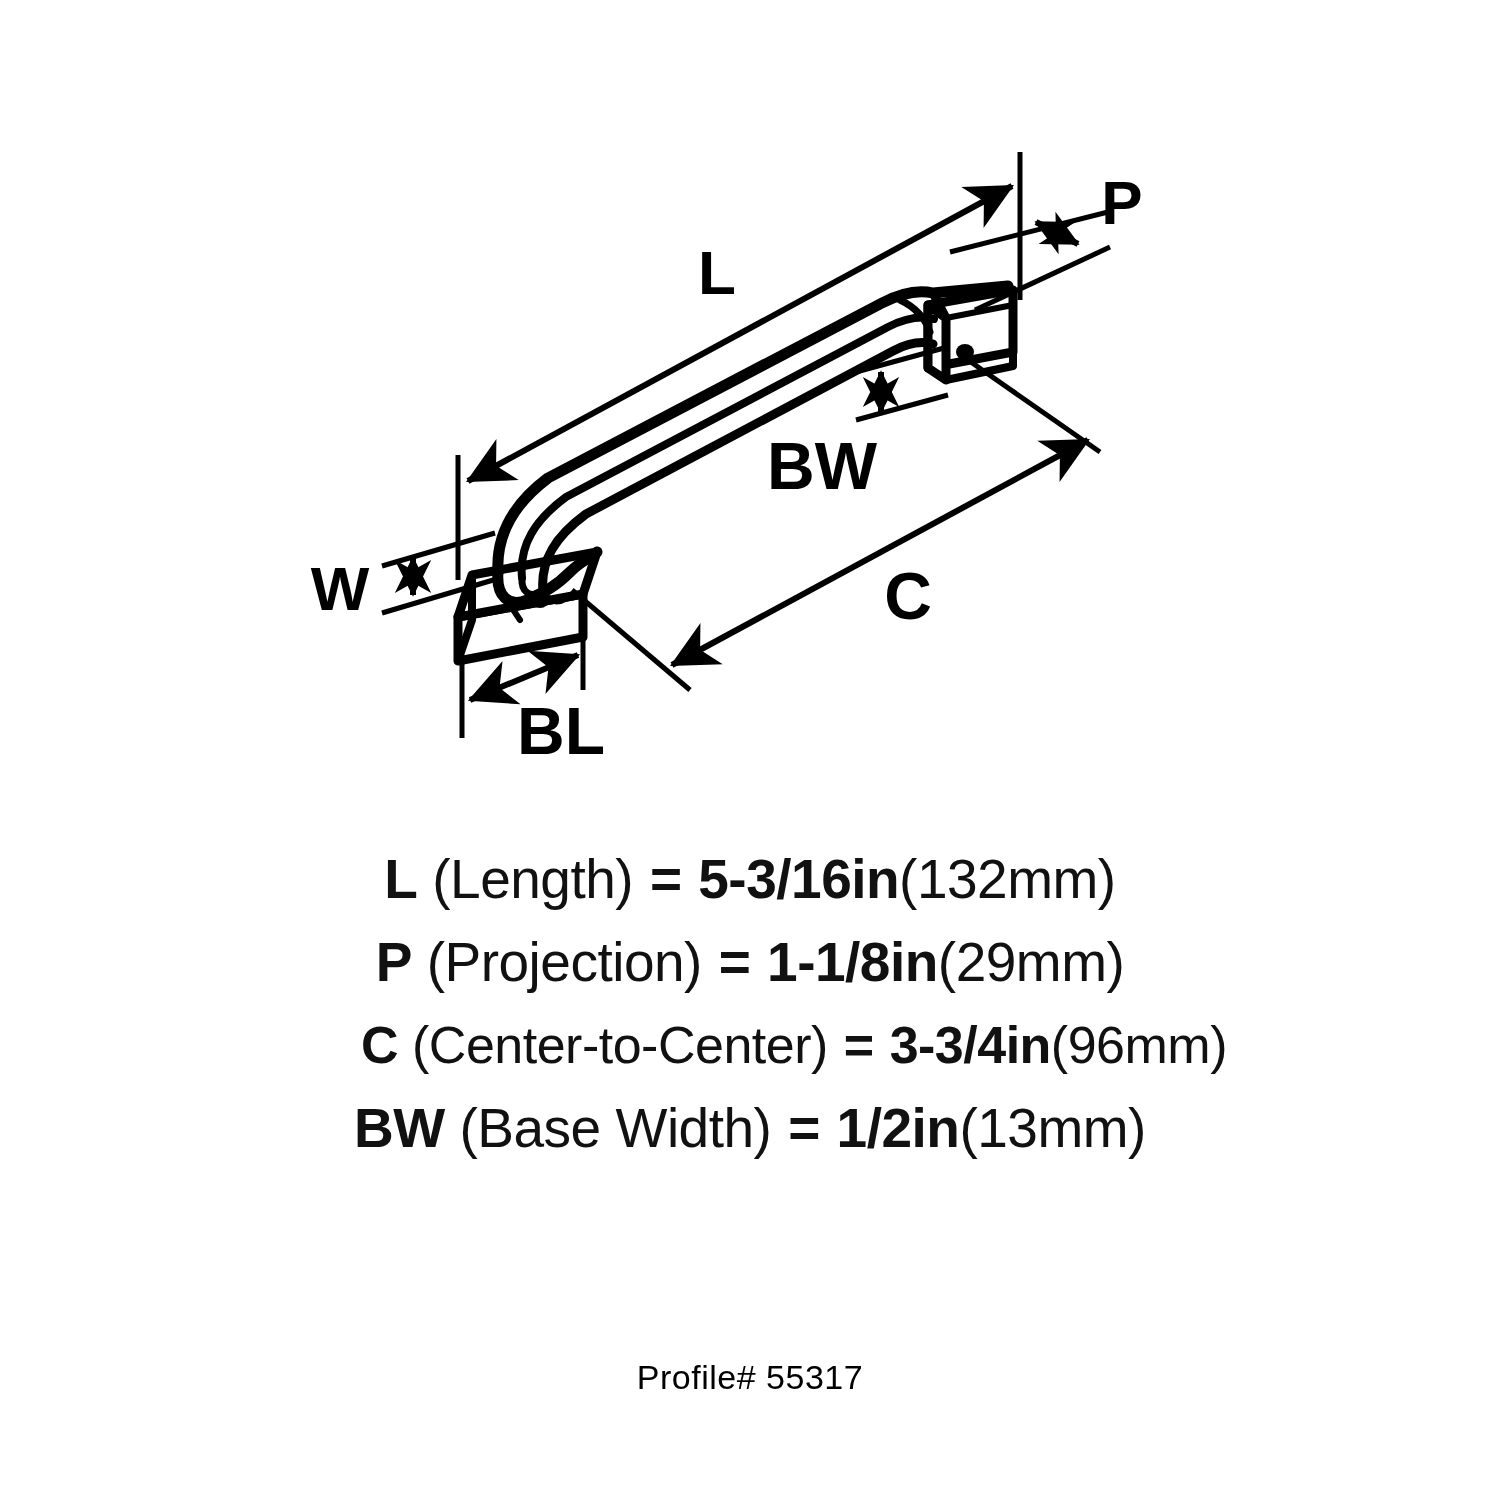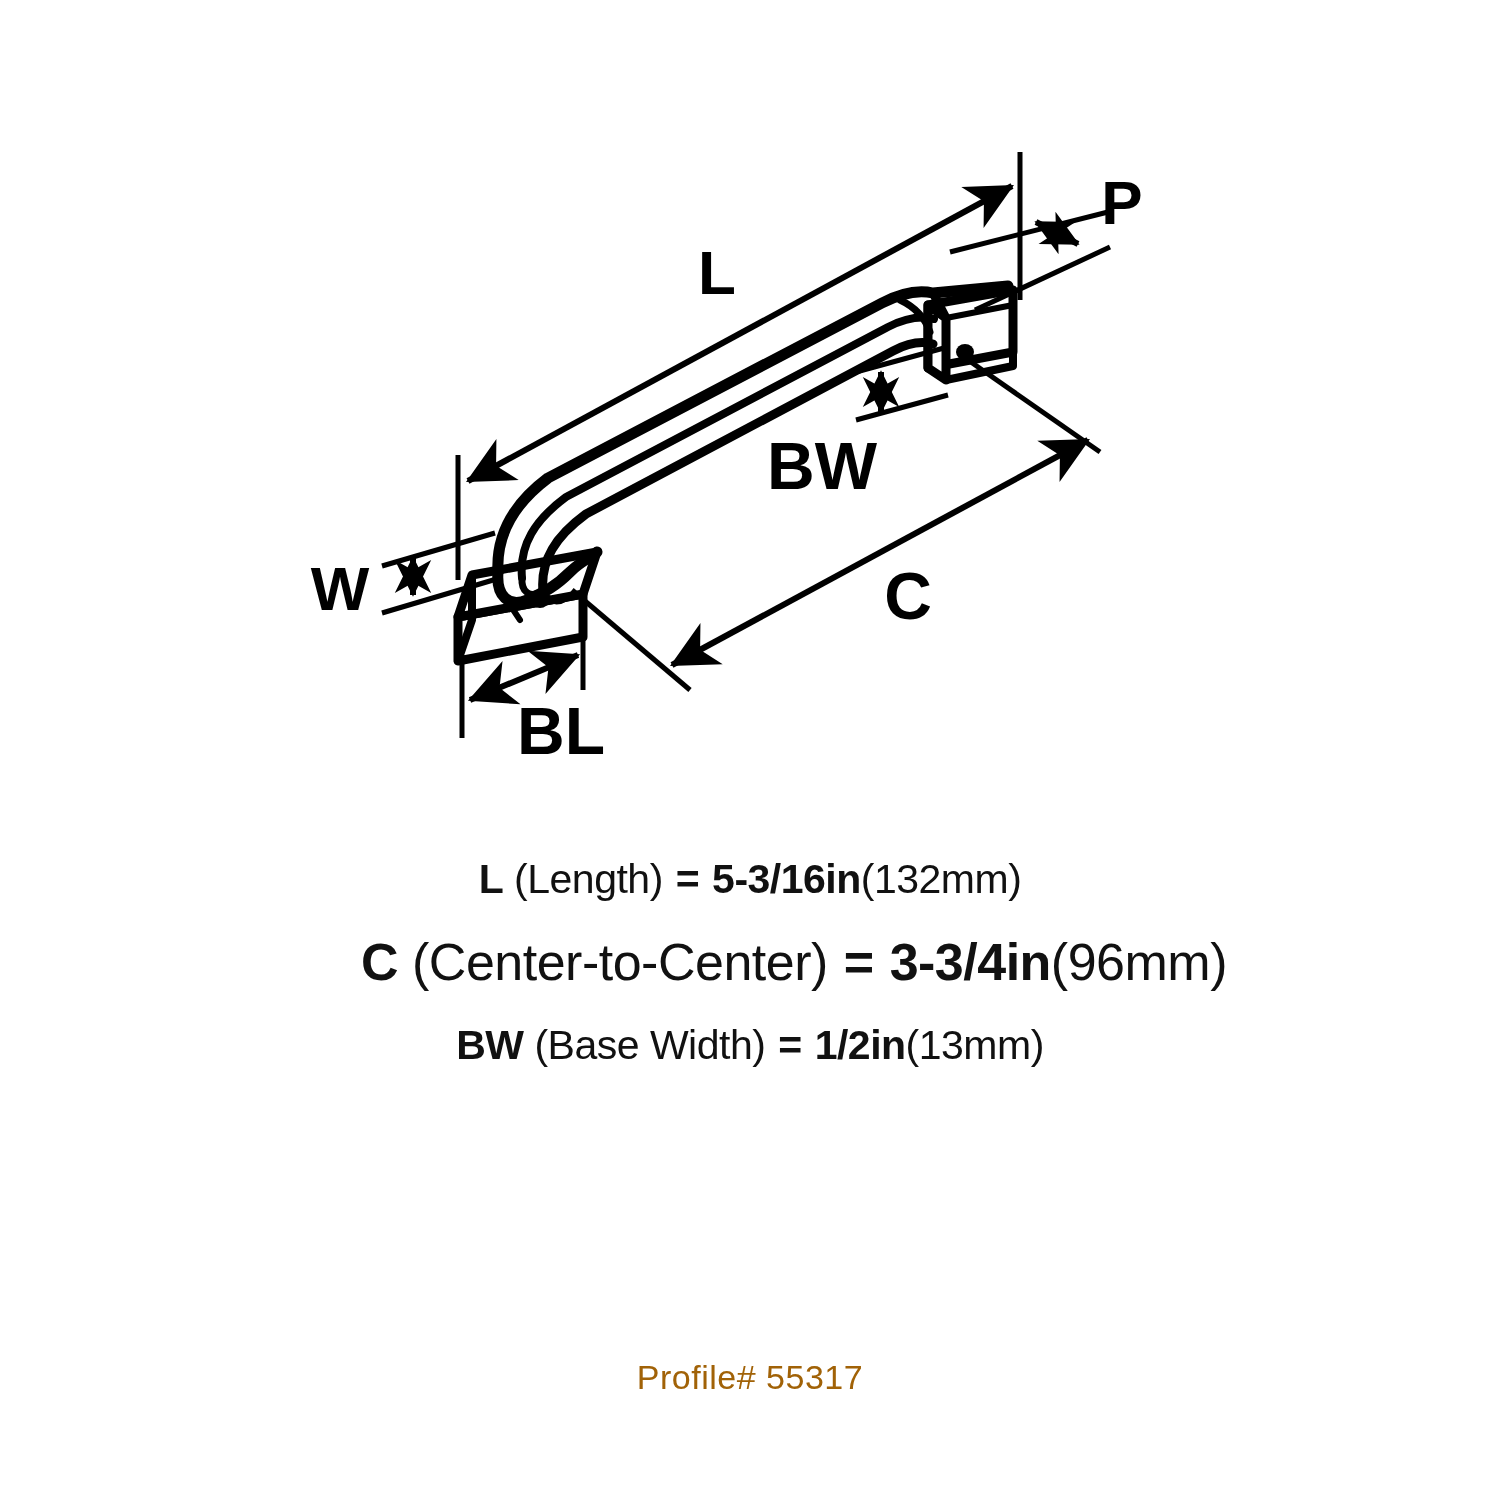--- a/index.html
+++ b/index.html
@@ -49,21 +49,21 @@
     left: 0;
     top: 838px;
     width: 1500px;
     text-align: center;
   }
   .spec-row {
     display: block;
     width: 100%;
     text-align: center;
     font-family: "Liberation Sans", sans-serif;
-    font-size: 41px;
+    font-size: 55px;
     line-height: 83px;
     white-space: nowrap;
     color: #111111;
     letter-spacing: -0.5px;
   }
   .spec-row.compact {
     font-size: 52px;
     padding-left: 44px;
   }
   .spec-sym {
@@ -85,21 +85,21 @@
 
   #profile-line {
     position: absolute;
     left: 0;
     top: 1358px;
     width: 1500px;
     text-align: center;
     font-family: "Liberation Sans", sans-serif;
     font-size: 34px;
     font-weight: 400;
-    color: #a16207;
+    color: #000000;
     letter-spacing: 0.5px;
   }
 </style>
 </head>
 <body>
 
 <div id="page">
 
   <div id="drawing-area">
     <svg id="drawing-svg" viewBox="0 0 1500 830" xmlns="http://www.w3.org/2000/svg">
@@ -208,20 +208,26 @@
   <div id="spec-block">
 
     <div class="spec-row">
       <span class="spec-sym">L</span>
       <span class="spec-name">(Length)</span>
       <span class="spec-eq">=</span>
       <span class="spec-val-in">5-3/16in</span><span class="spec-val-mm">(132mm)</span>
     </div>
 
 
+    <div class="spec-row">
+      <span class="spec-sym">P</span>
+      <span class="spec-name">(Projection)</span>
+      <span class="spec-eq">=</span>
+      <span class="spec-val-in">1-1/8in</span><span class="spec-val-mm">(29mm)</span>
+    </div>
 
     <div class="spec-row compact">
       <span class="spec-sym">C</span>
       <span class="spec-name">(Center-to-Center)</span>
       <span class="spec-eq">=</span>
       <span class="spec-val-in">3-3/4in</span><span class="spec-val-mm">(96mm)</span>
     </div>
 
 
     <div class="spec-row">

